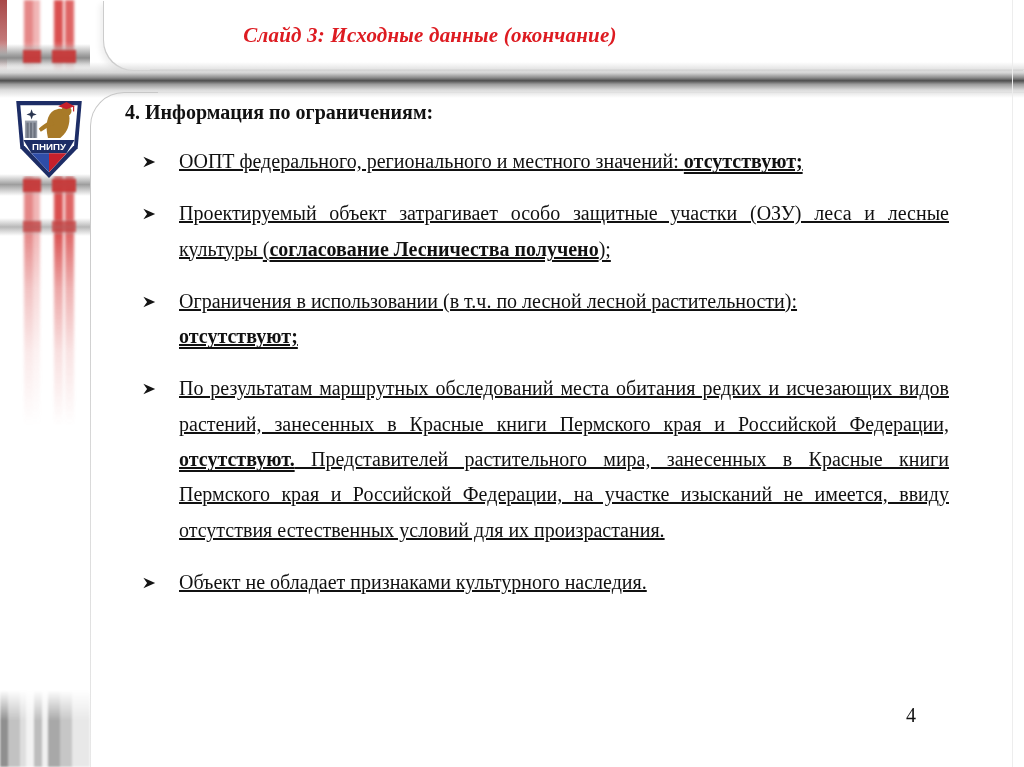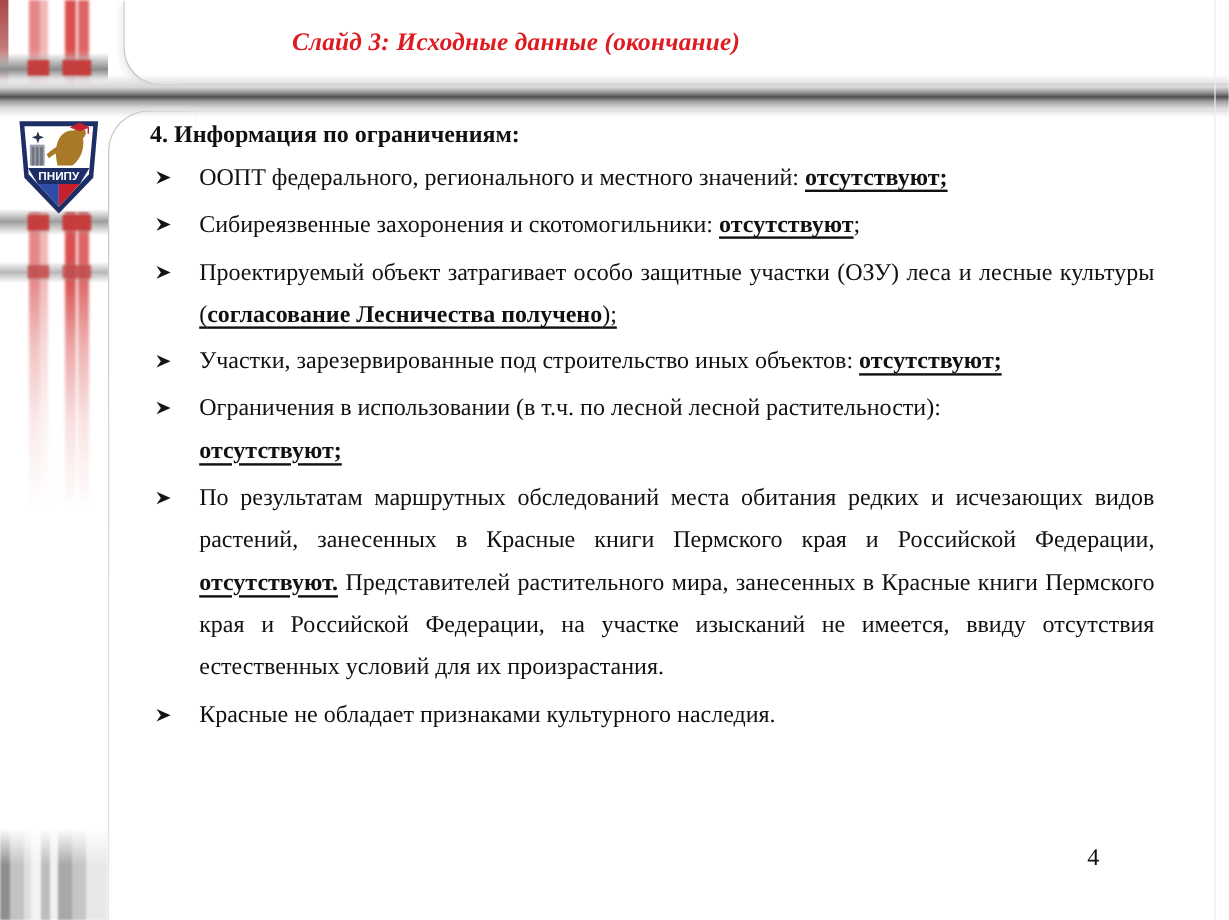--- a/index.html
+++ b/index.html
@@ -61,22 +61,22 @@
     border-top:1px solid #c7c7c7;border-left:1px solid #c7c7c7;border-top-left-radius:34px;}
   .content-hline{position:absolute;top:92px;left:158px;right:0;height:1px;background:#e0e0e0;}
   .content-vline{position:absolute;top:160px;bottom:0;left:90px;width:1px;
     background:linear-gradient(180deg,#c7c7c7,#dcdcdc 60%,#e8e8e8);}
   .right-edge{position:absolute;top:0;bottom:0;left:1012px;width:1px;background:#ededed;}
   
   .logo{position:absolute;left:11px;top:97px;width:76px;height:84px;}
   
   .content{position:absolute;top:94px;left:0;right:0;padding:3px 58px 0 125px;}
   .heading{font-size:20px;font-weight:bold;line-height:30px;margin:0;}
-  .bullet{font-size:20px;line-height:35.3px;margin:4px;text-align:justify;
-    padding-left:37px;text-indent:-37px;}
+  .bullet{font-size:20px;line-height:35.3px;margin:17px;text-align:justify;
+    padding-left:37px;text-indent:-37px;text-decoration:underline;}
   .arrow{display:inline-block;width:37px;text-indent:0;vertical-align:baseline;}
   .arrow svg{display:inline-block;vertical-align:-1px;}
   .bu{font-weight:bold;text-decoration:underline;text-underline-offset:4px;text-decoration-thickness:1.6px;}
   .u{text-decoration:underline;text-underline-offset:4px;text-decoration-thickness:1.6px;}
   .page-num{position:absolute;left:906px;top:700px;font-size:20px;line-height:30px;color:#111;}
 </style>
 </head>
 <body>
 
 <div class="sidebar">
@@ -133,43 +133,37 @@
   </svg>
 </div>
 
 <div class="content">
   <p class="heading">4. Информация по ограничениям:</p>
 
   <p class="bullet"><span class="arrow"><svg width="15" height="14" viewBox="0 0 16 16">
           <path d="M1 2 L14.5 8 L1 14 L5.2 8 Z" fill="#141414"></path>
         </svg></span><span>ООПТ федерального, регионального и местного значений: </span><span class="bu">отсутствуют;</span></p>
 
-  <p class="bullet"><span class="arrow"><svg width="15" height="14" viewBox="0 0 16 16">
-          <path d="M1 2 L14.5 8 L1 14 L5.2 8 Z" fill="#141414"></path>
-        </svg></span><span>Сибиреязвенные захоронения и скотомогильники: </span><span class="bu">отсутствуют</span><span>;</span></p>
 
 
 
   <p class="bullet"><span class="arrow"><svg width="15" height="14" viewBox="0 0 16 16">
           <path d="M1 2 L14.5 8 L1 14 L5.2 8 Z" fill="#141414"></path>
         </svg></span><span>Проектируемый объект затрагивает особо защитные участки (ОЗУ) леса и лесные культуры </span><span class="u">(</span><span class="bu">согласование Лесничества получено</span><span class="u">);</span></p>
 
 
-  <p class="bullet"><span class="arrow"><svg width="15" height="14" viewBox="0 0 16 16">
-          <path d="M1 2 L14.5 8 L1 14 L5.2 8 Z" fill="#141414"></path>
-        </svg></span><span>Участки, зарезервированные под строительство иных объектов: </span><span class="bu">отсутствуют;</span></p>
 
   <p class="bullet"><span class="arrow"><svg width="15" height="14" viewBox="0 0 16 16">
           <path d="M1 2 L14.5 8 L1 14 L5.2 8 Z" fill="#141414"></path>
         </svg></span><span>Ограничения в использовании (в т.ч. по лесной лесной растительности): </span><br><span class="bu">отсутствуют;</span></p>
 
   <p class="bullet"><span class="arrow"><svg width="15" height="14" viewBox="0 0 16 16">
           <path d="M1 2 L14.5 8 L1 14 L5.2 8 Z" fill="#141414"></path>
         </svg></span><span>По результатам маршрутных обследований места обитания редких и исчезающих видов растений, занесенных в Красные книги Пермского края и Российской Федерации, </span><span class="bu">отсутствуют.</span><span> Представителей растительного мира, занесенных в Красные книги Пермского края и Российской Федерации, на участке изысканий не имеется, ввиду отсутствия естественных условий для их произрастания.</span></p>
 
 
 
   <p class="bullet"><span class="arrow"><svg width="15" height="14" viewBox="0 0 16 16">
           <path d="M1 2 L14.5 8 L1 14 L5.2 8 Z" fill="#141414"></path>
-        </svg></span><span>Красные не обладает признаками культурного наследия.</span></p>
+        </svg></span><span>Объект не обладает признаками культурного наследия.</span></p>
 </div>
 
 <div class="page-num">4</div>
 
 </body></html>

